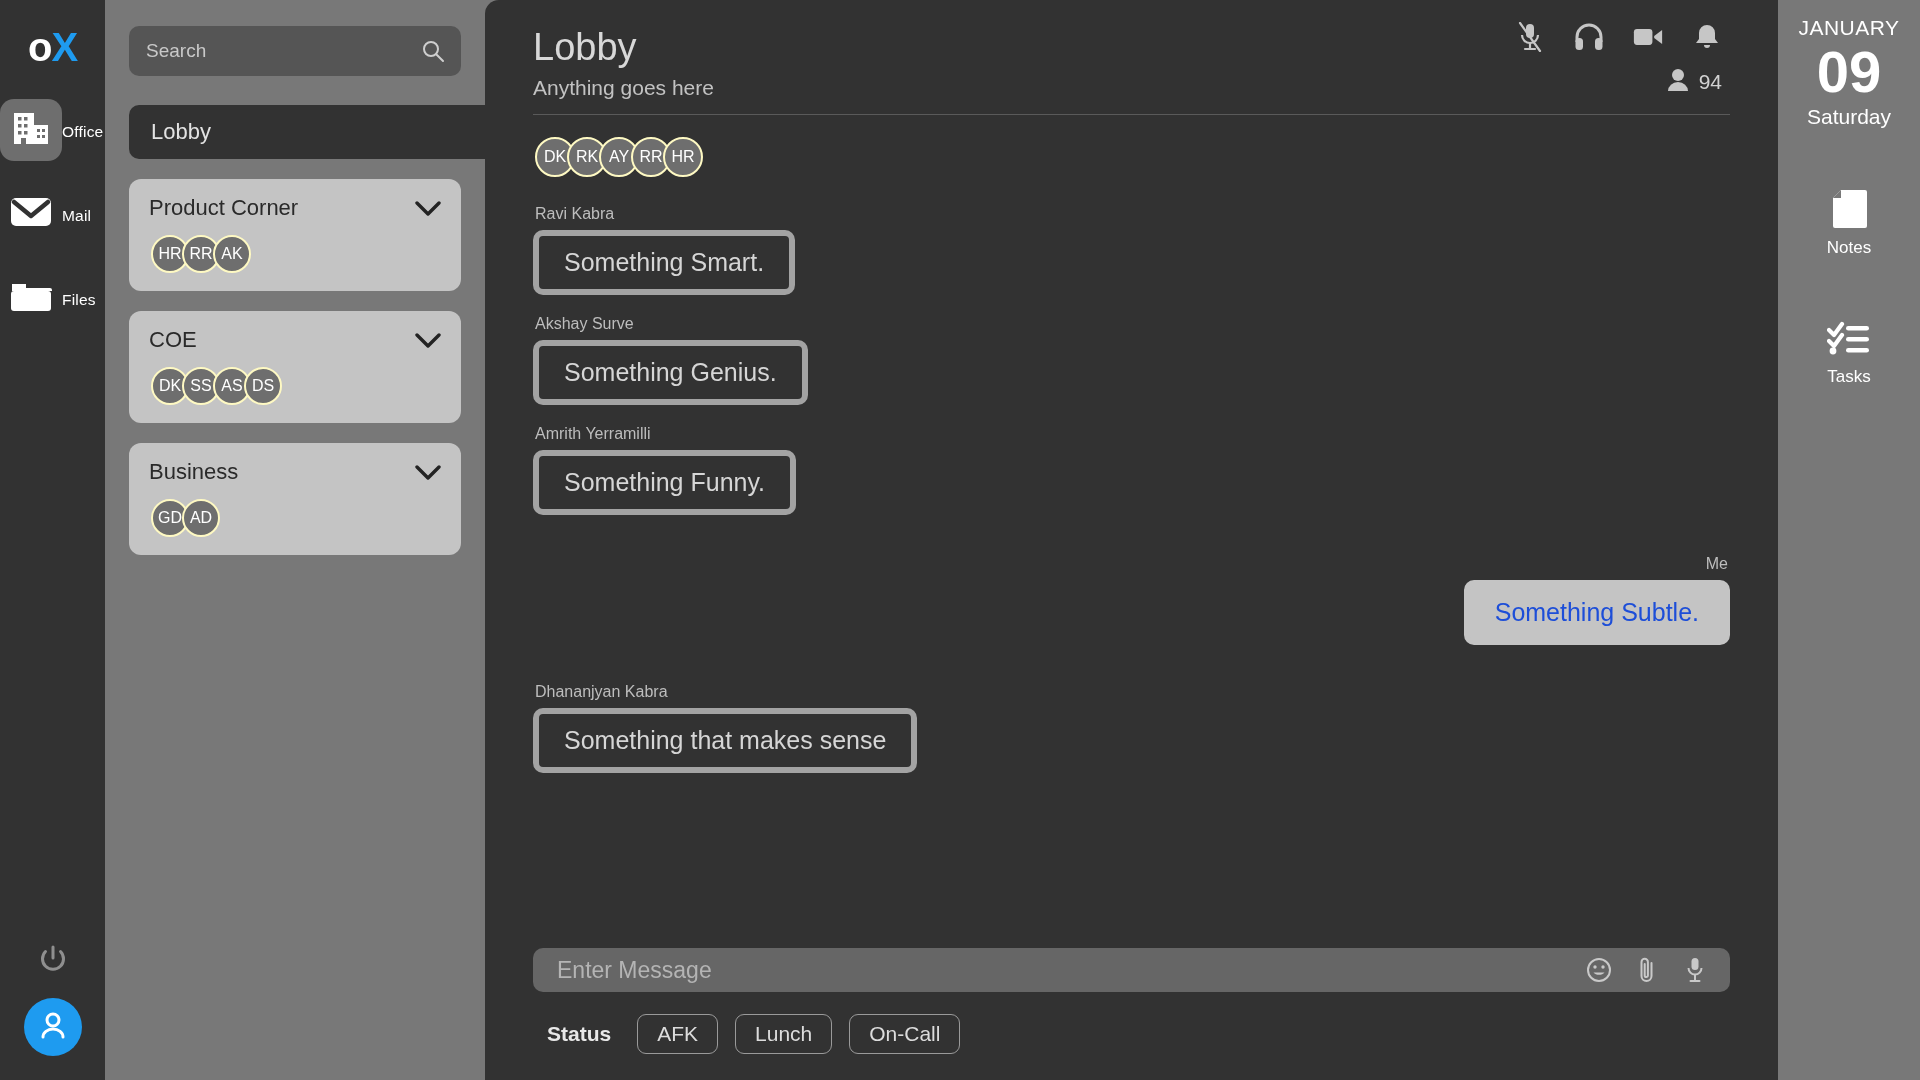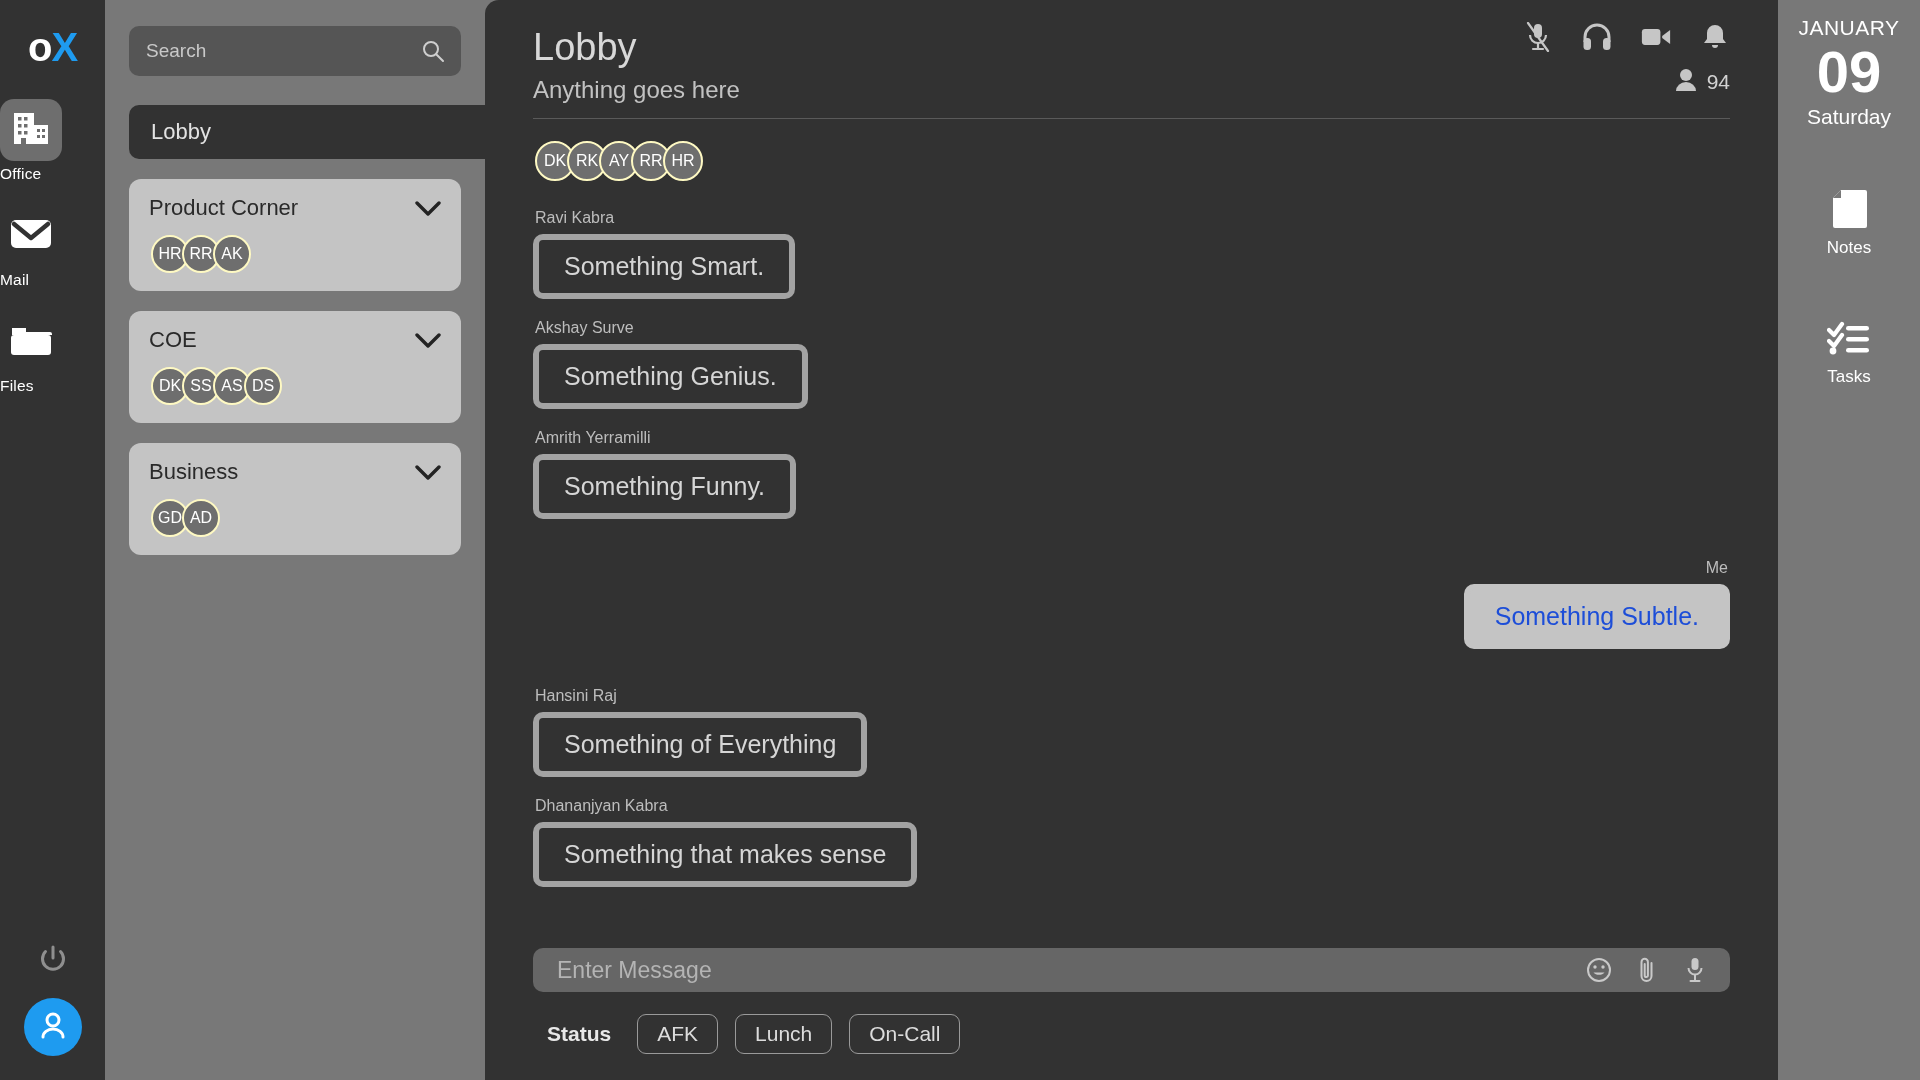--- a/index.html
+++ b/index.html
@@ -19,21 +19,21 @@
     background: #323232;
     display: flex; flex-direction: column; align-items: center;
     flex: 0 0 105px;
     position: relative;
   }
   .logo { margin-top: 27px; display: flex; align-items: center; font-size: 40px; font-weight: bold; letter-spacing: -1px; line-height: 1; }
   .logo .o { color: #ffffff; font-family: "Liberation Sans", sans-serif; }
   .logo .x { color: #1e9bf0; }
 
   .rail-nav { margin-top: 32px; width: 100%; display: flex; flex-direction: column; align-items: center; gap: 22px; }
-  .rail-item { display: flex; flex-direction: column; width: 100%; cursor: pointer; }
+  .rail-item { display: flex; align-items: center; width: 100%; cursor: pointer; }
   .rail-icon-box {
     width: 62px; height: 62px; border-radius: 14px;
     display: flex; align-items: center; justify-content: center;
   }
   .rail-item.active .rail-icon-box { background: #6e6e6e; }
   .rail-label { color: #ffffff; font-size: 15.5px; margin-top: 4px; letter-spacing: .2px; }
 
   .rail-bottom { position: absolute; bottom: 24px; left: 0; width: 100%; display: flex; flex-direction: column; align-items: center; gap: 22px; }
   .power-btn { width: 34px; height: 34px; display: flex; align-items: center; justify-content: center; cursor: pointer; }
   .avatar-btn {
@@ -85,22 +85,22 @@
   .chat-outer { flex: 1; height: 1080px; background: #787878; padding: 0; position: relative; }
   .chat {
     position: absolute; left: 0; top: 0;
     width: 1293px; height: 1080px;
     background: #323232; border-radius: 14px 0 0 0;
     display: flex; flex-direction: column;
     padding: 0 48px;
   }
   .chat-header { padding-top: 26px; padding-bottom: 14px; border-bottom: 1px solid #5a5a5a; position: relative; display: flex; }
   .chat-title { color: #d8d8d8; font-size: 38px; font-weight: normal; line-height: 1.15; }
-  .chat-sub { color: #c2c2c2; font-size: 24px; margin-top: 6px; }
-  .header-right { position: absolute; right: 0; top: 22px; display: flex; flex-direction: column; align-items: flex-end; }
+  .chat-sub { color: #c2c2c2; font-size: 21px; margin-top: 6px; }
+  .header-right { position: absolute; right: 8px; top: 22px; display: flex; flex-direction: column; align-items: flex-end; }
   .hdr-icons { display: flex; align-items: center; gap: 29px; }
   .hdr-ic { width: 30px; height: 30px; display: flex; align-items: center; justify-content: center; cursor: pointer; }
   .members { display: flex; align-items: center; gap: 10px; margin-top: 16px; }
   .members-count { color: #d2d2d2; font-size: 21px; }
 
   .chat-body { flex: 1; padding-top: 22px; overflow: hidden; }
   .presence-row { display: flex; margin-bottom: 28px; padding-left: 2px; }
   .presence-row .av { width: 40px; height: 40px; flex: 0 0 40px; font-size: 16px; margin-right: -8px; }
 
   .msg-block { margin-bottom: 20px; }
@@ -367,24 +367,20 @@
         <div class="msg-block">
           <div class="msg-name">Amrith Yerramilli</div>
           <div class="bubble">Something Funny.</div>
         </div>
 
         <div class="msg-block me">
           <div class="msg-name">Me</div>
           <div class="bubble mine">Something Subtle.</div>
         </div>
 
-        <div class="msg-block">
-          <div class="msg-name">Hansini Raj</div>
-          <div class="bubble">Something of Everything</div>
-        </div>
 
         <div class="msg-block">
           <div class="msg-name">Dhananjyan Kabra</div>
           <div class="bubble">Something that makes sense</div>
         </div>
       </div>
 
       <div class="chat-footer">
         <div class="composer">
           <input class="composer-input" type="text" placeholder="Enter Message" style="">

